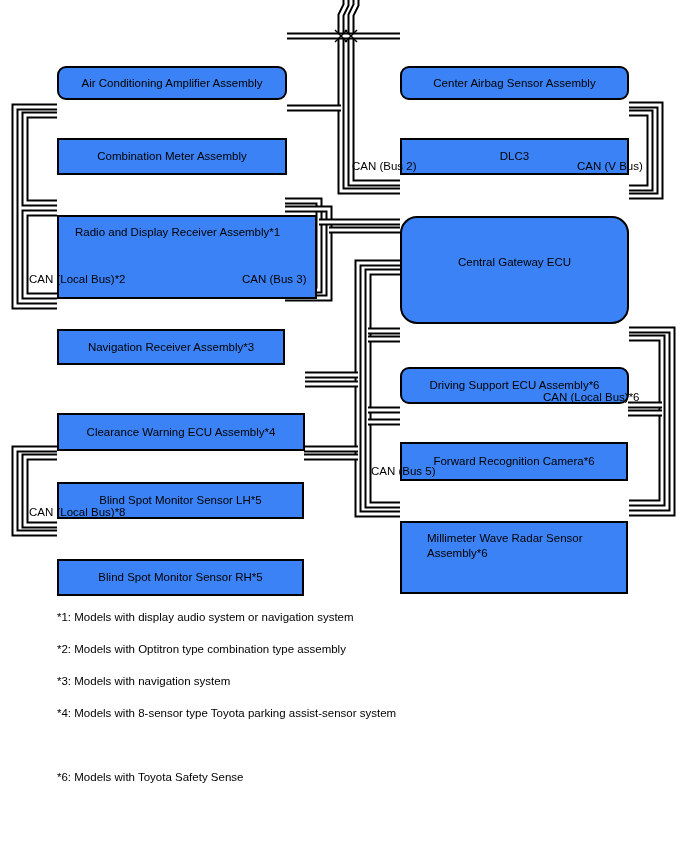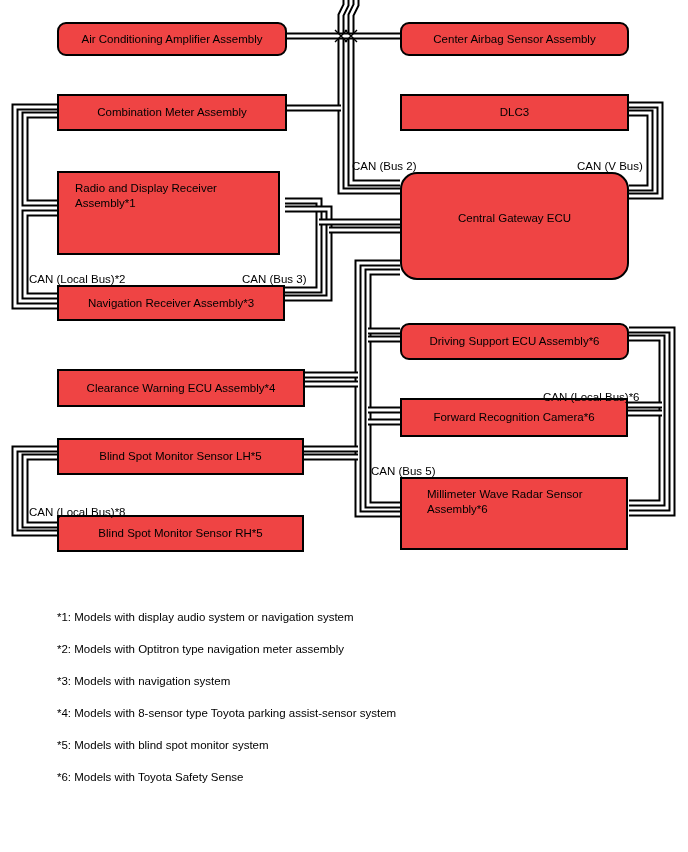--- a/index.html
+++ b/index.html
@@ -2,23 +2,23 @@
 <html><head>
 <meta charset="utf-8">
 <style>
   html,body{margin:0;padding:0;background:#ffffff;}
   #canvas{
     position:relative;width:688px;height:852px;background:#ffffff;overflow:hidden;
     font-family:"Liberation Sans", sans-serif;color:#000000;
   }
   #bus-svg{position:absolute;left:0;top:0;z-index:1;}
   .box{
-    position:absolute;box-sizing:border-box;z-index:2;background:#ef4444;
+    position:absolute;box-sizing:border-box;z-index:2;background:#3b82f6;
     border:2px solid #000000;display:flex;align-items:center;justify-content:center;
-    text-align:center;font-size:11.5px;line-height:15px;padding:2px 8px;
+    text-align:center;font-size:11.5px;line-height:15px;padding:2px 8px;margin-top:44px;
   }
   .rounded{border-radius:9px;}
   .rounded-lg{border-radius:17px;}
   .top-left{
     align-items:flex-start;justify-content:flex-start;text-align:left;
     padding:8px 30px 0 16px;
   }
   .nudge-up{padding-bottom:18px;}
   .bus-label{
     position:absolute;z-index:3;font-size:11.5px;white-space:nowrap;line-height:13px;margin-top:23px;
@@ -95,21 +95,21 @@
     </svg>
 
   <div class="box rounded" style="left:57px;top:22px;width:230px;height:34px;">Air Conditioning Amplifier Assembly</div>
 
   <div class="box rounded" style="left:400px;top:22px;width:229px;height:34px;">Center Airbag Sensor Assembly</div>
 
   <div class="box" style="left:57px;top:94px;width:230px;height:37px;">Combination Meter Assembly</div>
 
   <div class="box" style="left:400px;top:94px;width:229px;height:37px;">DLC3</div>
 
-  <div class="box top-left" style="left:57px;top:171px;width:223px;height:84px;">Radio and Display Receiver Assembly*1</div>
+  <div class="box top-left" style="left:57px;top:171px;width:260px;height:84px;">Radio and Display Receiver Assembly*1</div>
 
   <div class="box rounded-lg nudge-up" style="left:400px;top:172px;width:229px;height:108px;">Central Gateway ECU</div>
 
   <div class="box" style="left:57px;top:285px;width:228px;height:36px;">Navigation Receiver Assembly*3</div>
 
   <div class="box rounded" style="left:400px;top:323px;width:229px;height:37px;">Driving Support ECU Assembly*6</div>
 
   <div class="box" style="left:57px;top:369px;width:248px;height:38px;">Clearance Warning ECU Assembly*4</div>
 
   <div class="box" style="left:400px;top:398px;width:228px;height:39px;">Forward Recognition Camera*6</div>
@@ -122,18 +122,17 @@
 
   <span class="bus-label" style="left:352px;top:137px;">CAN (Bus 2)</span>
   <span class="bus-label" style="left:577px;top:137px;">CAN (V Bus)</span>
   <span class="bus-label" style="left:29px;top:250px;">CAN (Local Bus)*2</span>
   <span class="bus-label" style="left:242px;top:250px;">CAN (Bus 3)</span>
   <span class="bus-label" style="left:543px;top:368px;">CAN (Local Bus)*6</span>
   <span class="bus-label" style="left:371px;top:442px;">CAN (Bus 5)</span>
   <span class="bus-label" style="left:29px;top:483px;">CAN (Local Bus)*8</span>
 
   <div class="footnote" style="left:57px;top:611px;">*1: Models with display audio system or navigation system</div>
-  <div class="footnote" style="left:57px;top:643px;">*2: Models with Optitron type navigation meter assembly</div>
+  <div class="footnote" style="left:57px;top:643px;">*2: Models with Optitron type combination type assembly</div>
   <div class="footnote" style="left:57px;top:675px;">*3: Models with navigation system</div>
   <div class="footnote" style="left:57px;top:707px;">*4: Models with 8-sensor type Toyota parking assist-sensor system</div>
-  <div class="footnote" style="left:57px;top:739px;">*5: Models with blind spot monitor system</div>
   <div class="footnote" style="left:57px;top:771px;">*6: Models with Toyota Safety Sense</div>
 </div>
 
 </body></html>

